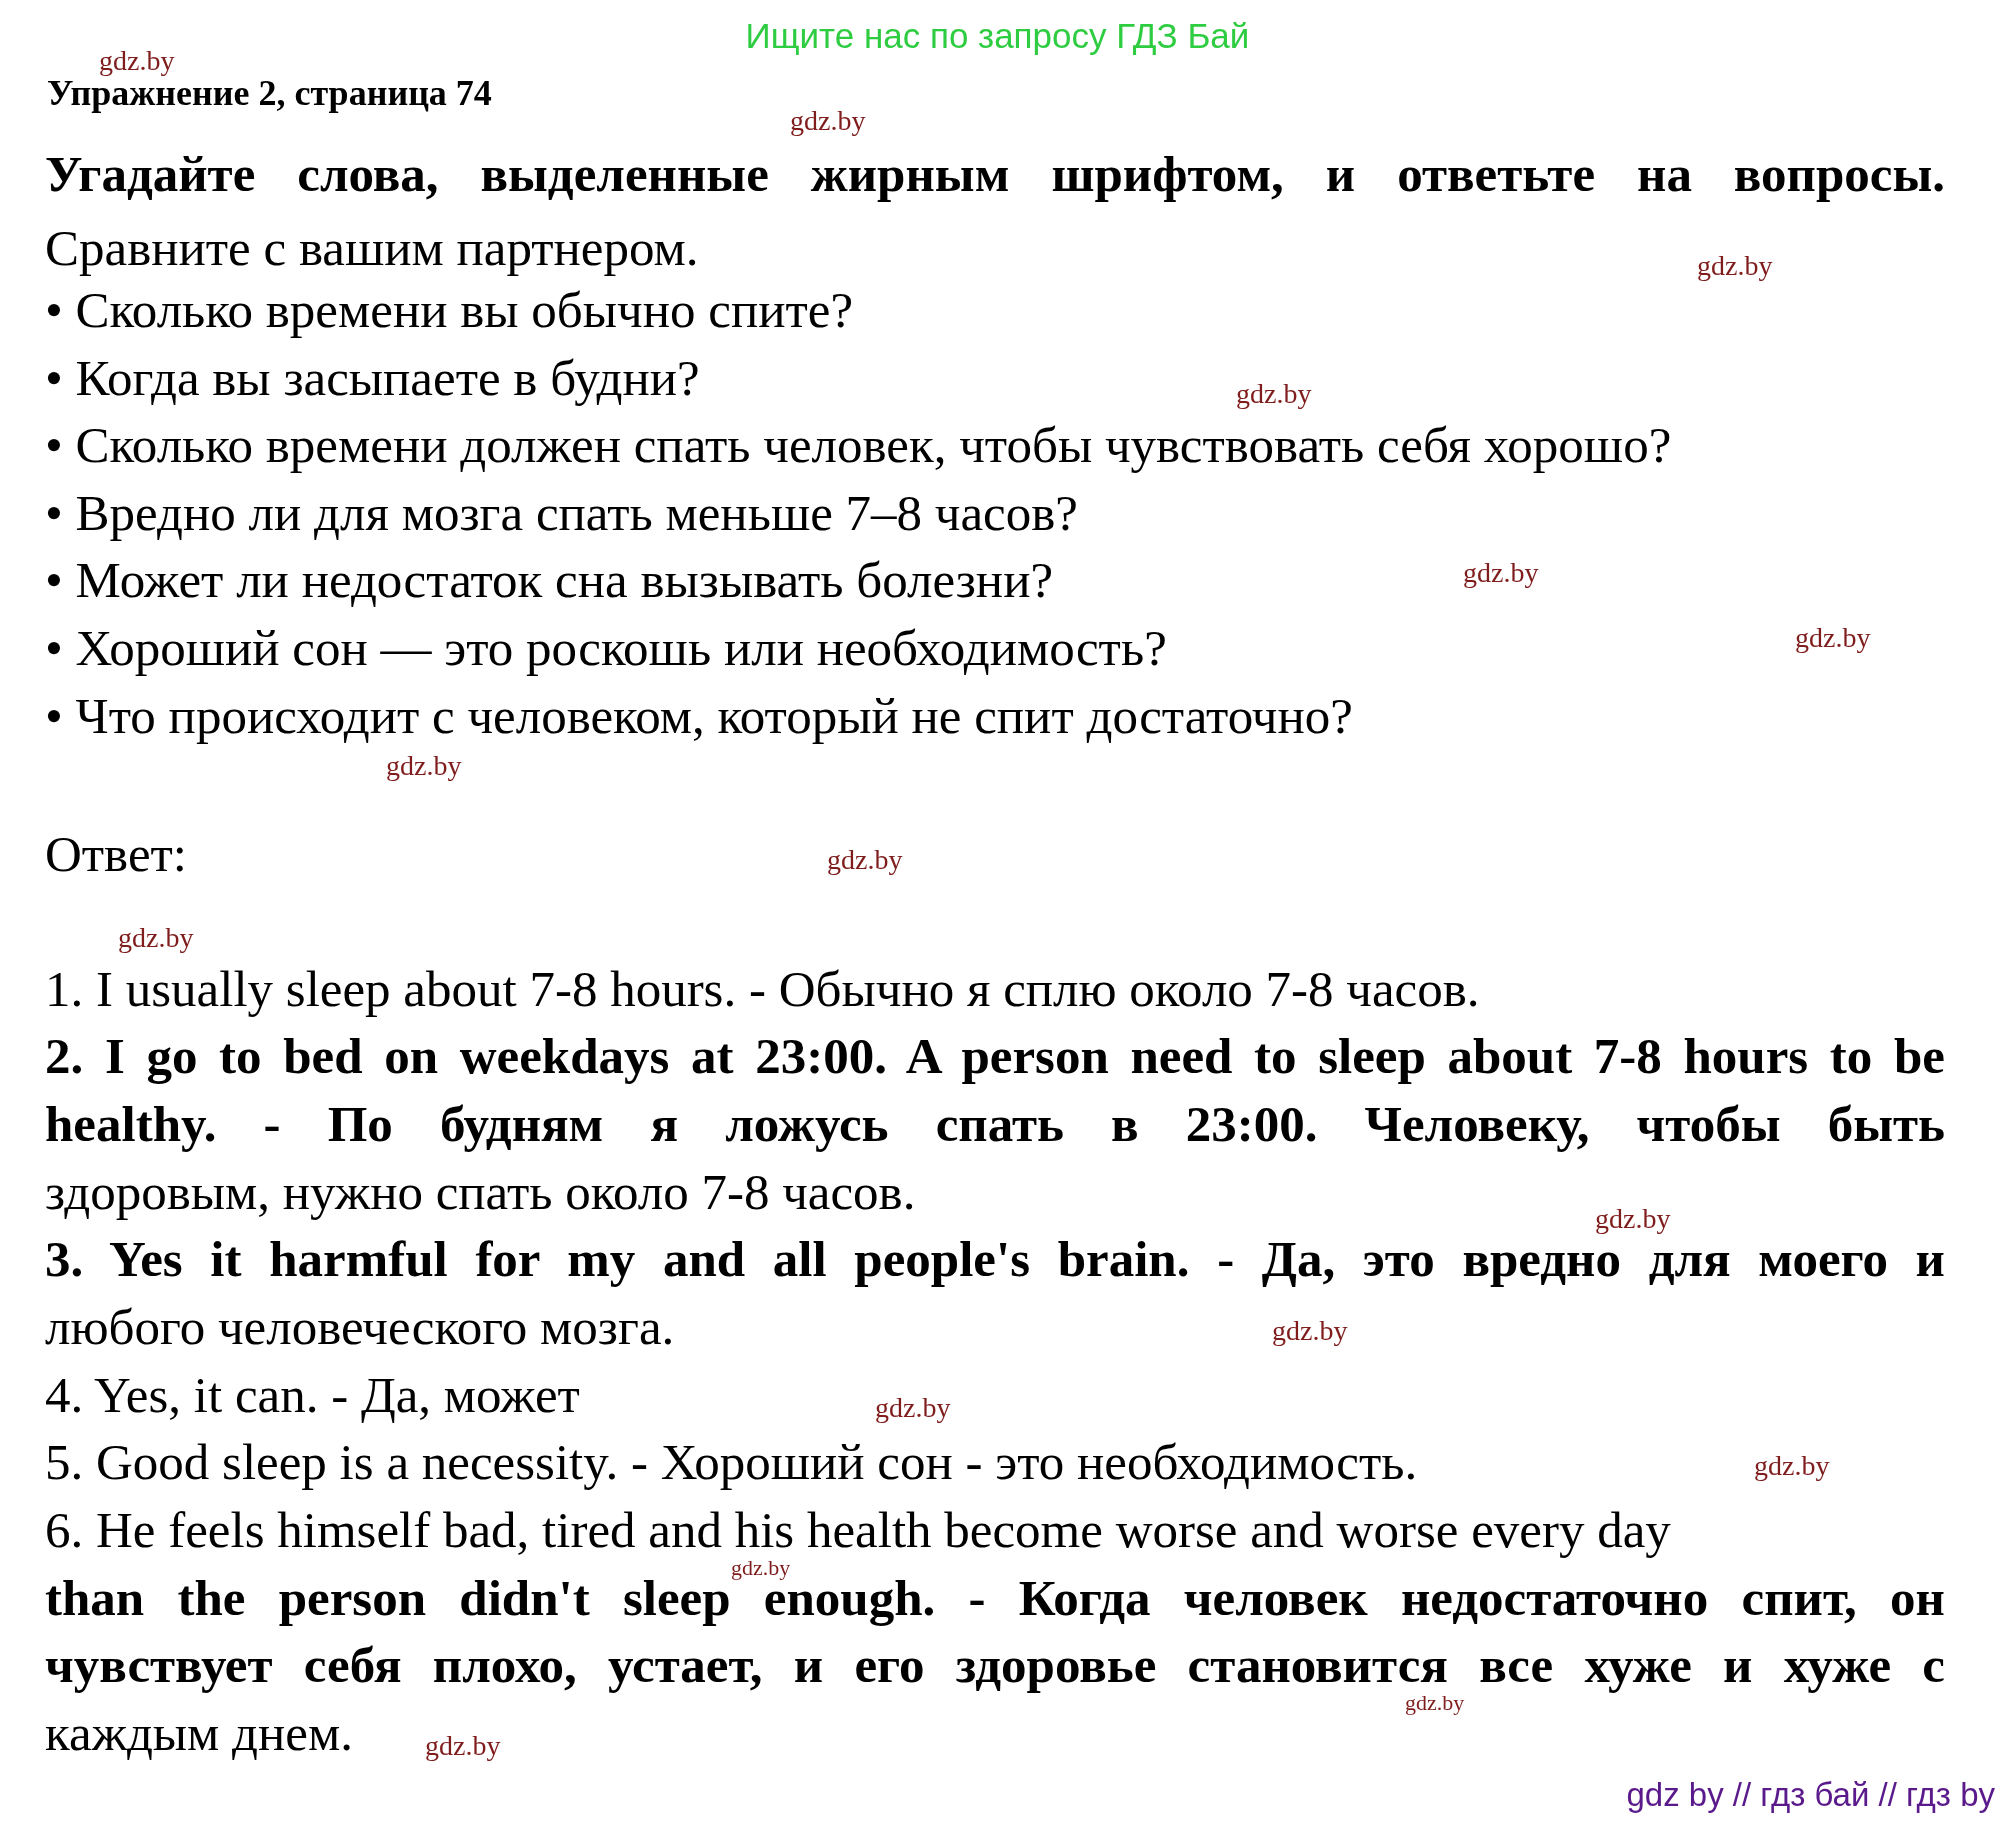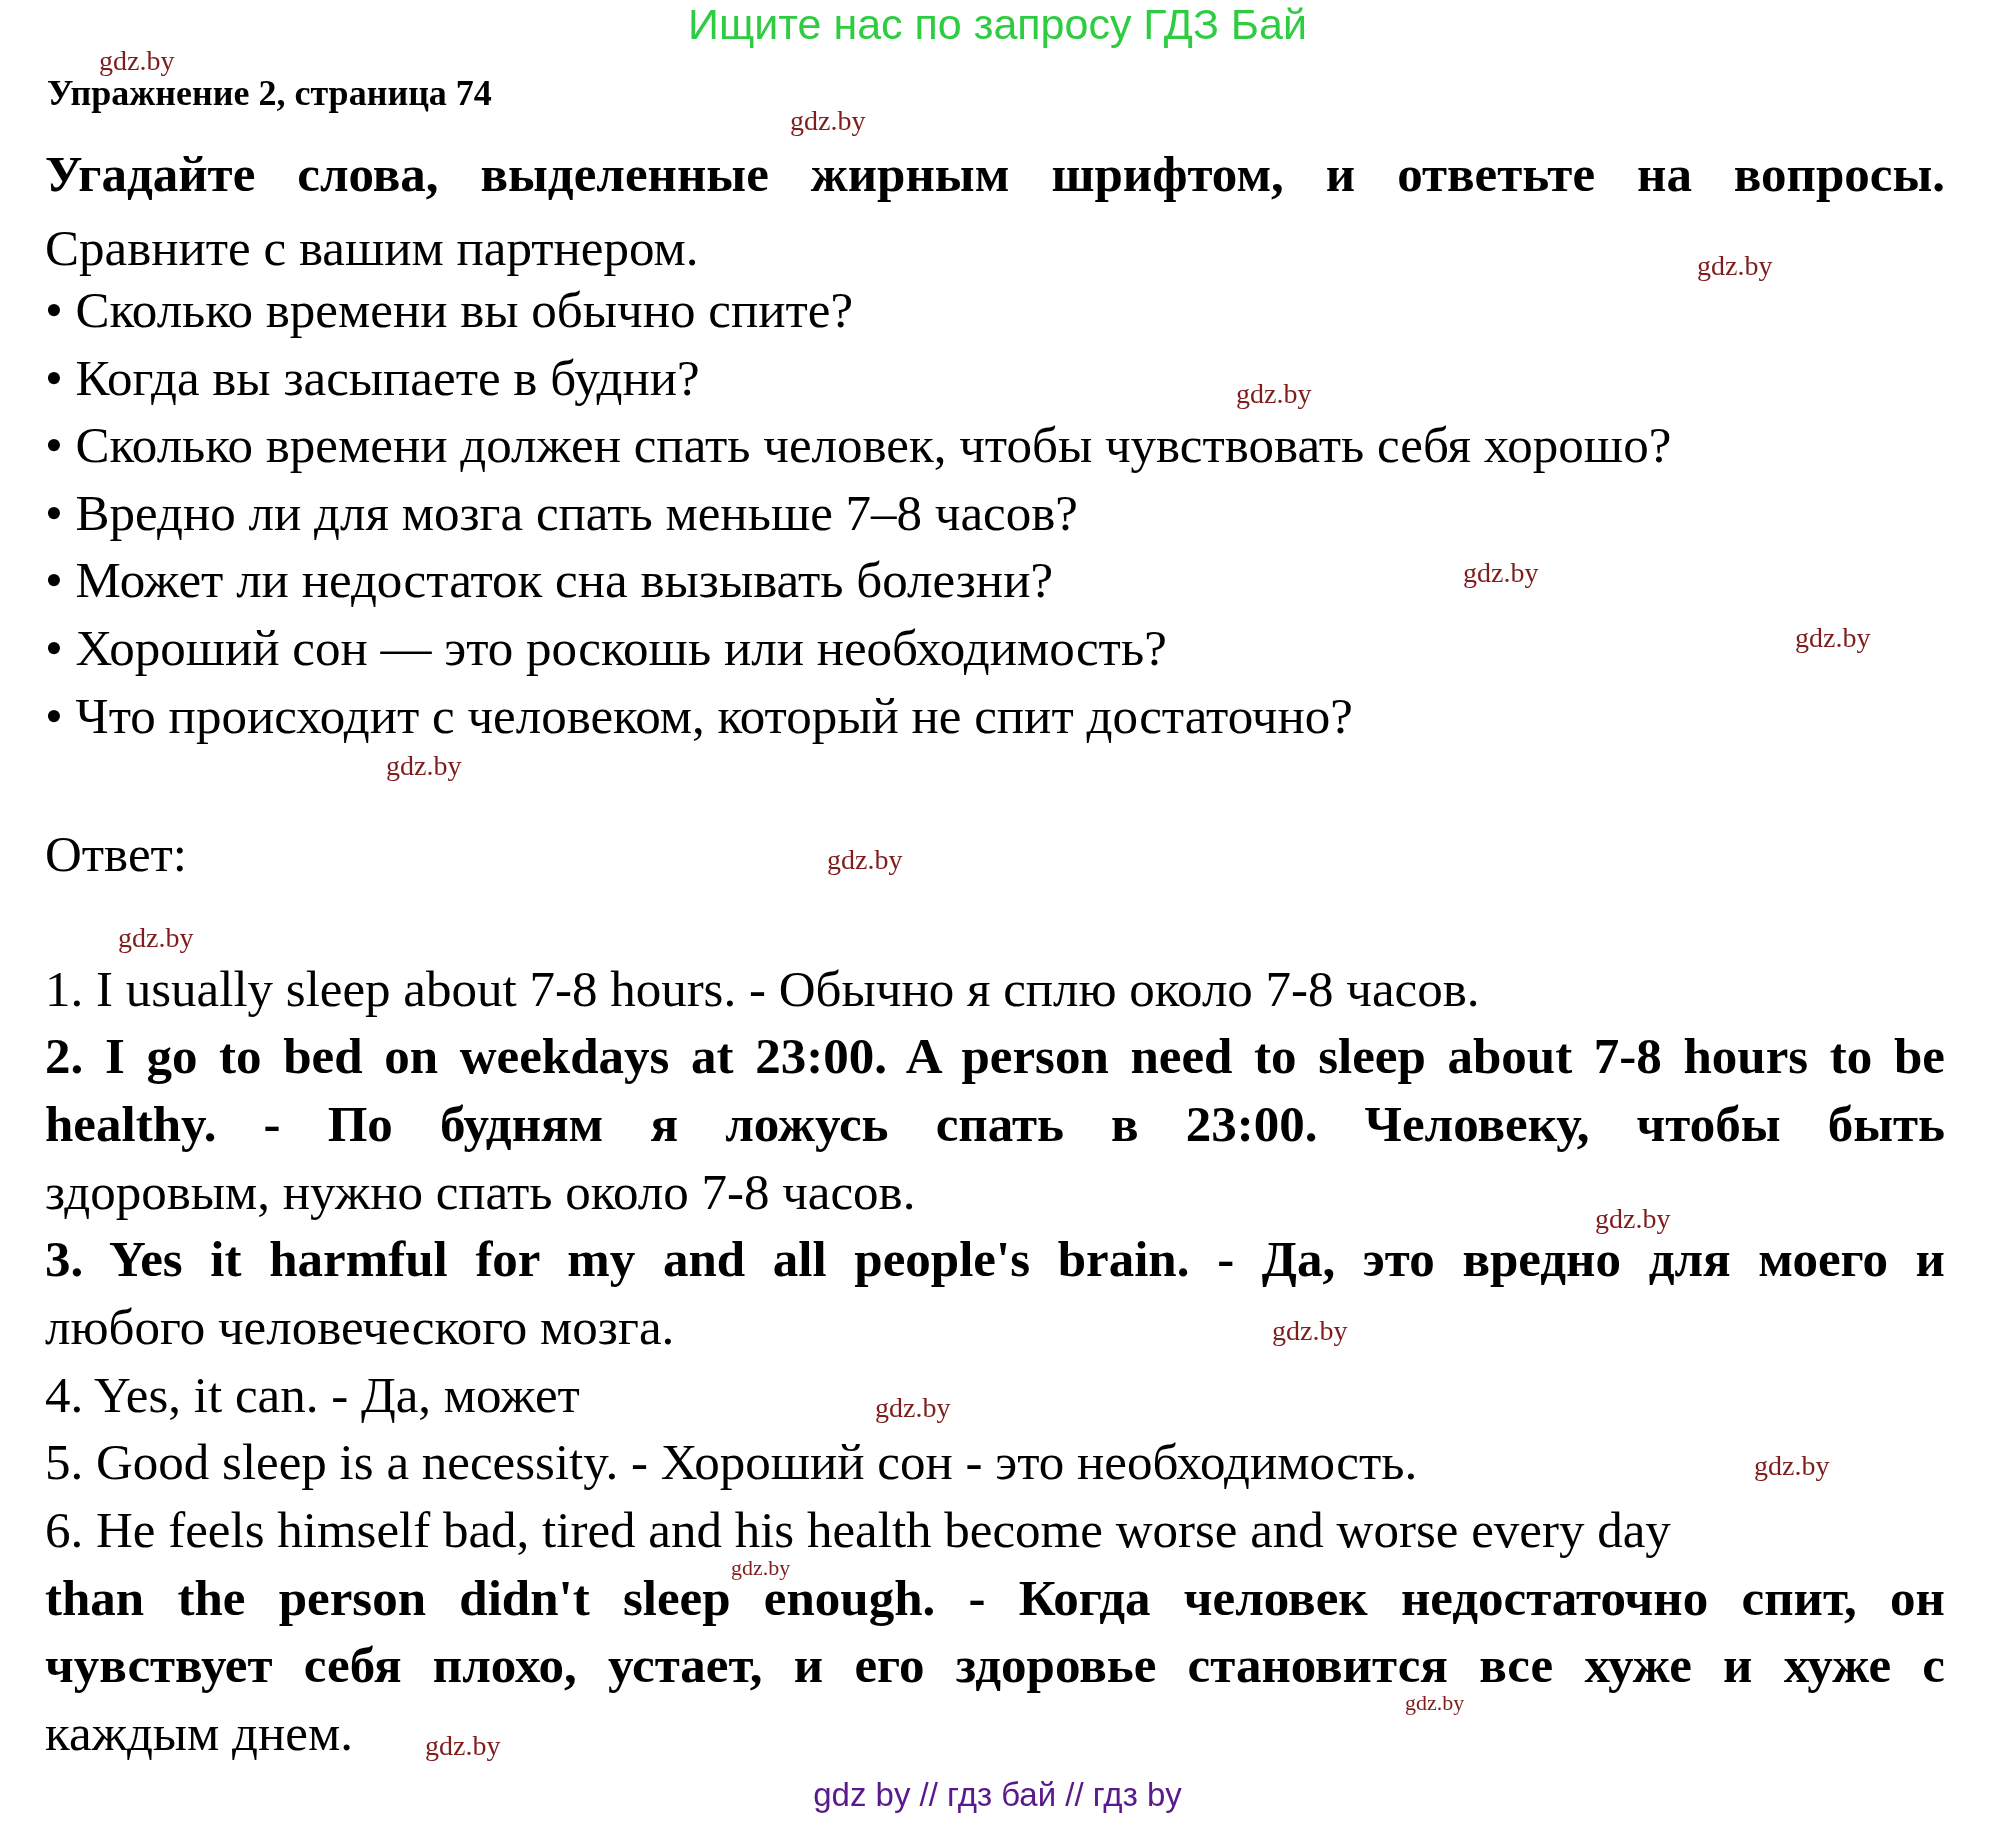--- a/index.html
+++ b/index.html
@@ -1,23 +1,23 @@
 <!DOCTYPE html>
 <html><head>
 <meta charset="utf-8">
 <style>
 html,body{margin:0;padding:0;background:#fff;}
 body{width:1995px;height:1822px;position:relative;overflow:hidden;font-family:"Liberation Serif",serif;color:#000;}
-.top{position:absolute;left:0;width:1995px;top:0;text-align:center;color:#2ecc40;font-family:"Liberation Sans",sans-serif;font-size:43px;}
+.top{position:absolute;left:0;width:1995px;top:16px;text-align:center;color:#2ecc40;font-family:"Liberation Sans",sans-serif;font-size:35px;}
 .wm{position:absolute;font-family:Liberation Serif, serif;font-size:28px;color:#7f1d1d;}
 .wm.s{font-size:22px;}
 .title{position:absolute;left:47px;top:72px;font-weight:bold;font-size:36px;}
 .ln{position:absolute;left:45px;width:1900px;font-size:51px;white-space:nowrap;}
 .j{text-align:justify;text-align-last:justify;width:1900px;white-space:normal;font-weight:bold;}
-.foot{position:absolute;left:0;width:1995px;top:1802px;text-align:center;color:#5a1a8c;font-family:"Liberation Sans",sans-serif;font-size:33px;transform:translateY(-36px);}
+.foot{position:absolute;left:0;width:1995px;top:1802px;text-align:right;color:#5a1a8c;font-family:"Liberation Sans",sans-serif;font-size:33px;transform:translateY(-36px);}
 </style>
 </head>
 <body>
 
 <div class="top">Ищите нас по запросу ГДЗ Бай</div>
 
 <div class="wm" style="left:99px;top:45px">gdz.by</div>
 <div class="title">Упражнение 2, страница 74</div>
 <div class="wm" style="left:790px;top:105px">gdz.by</div>
 

